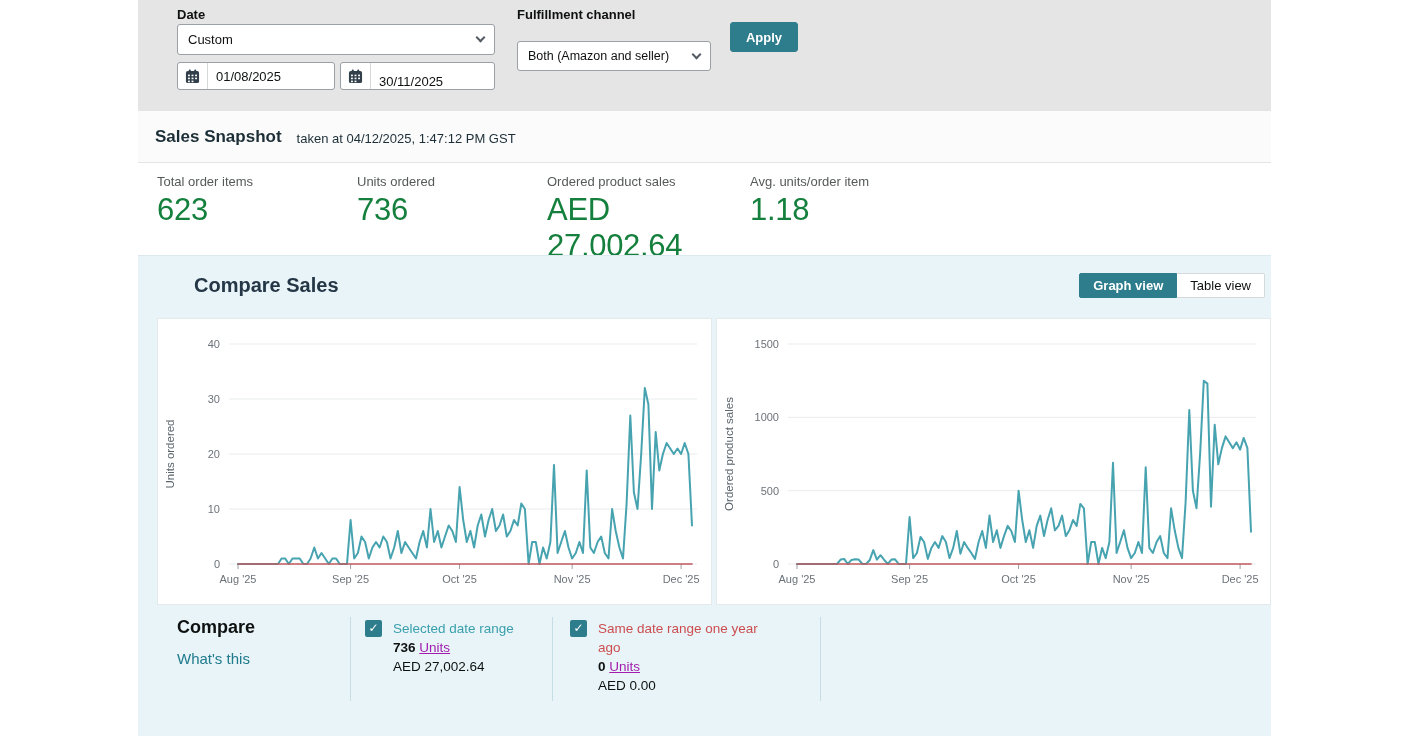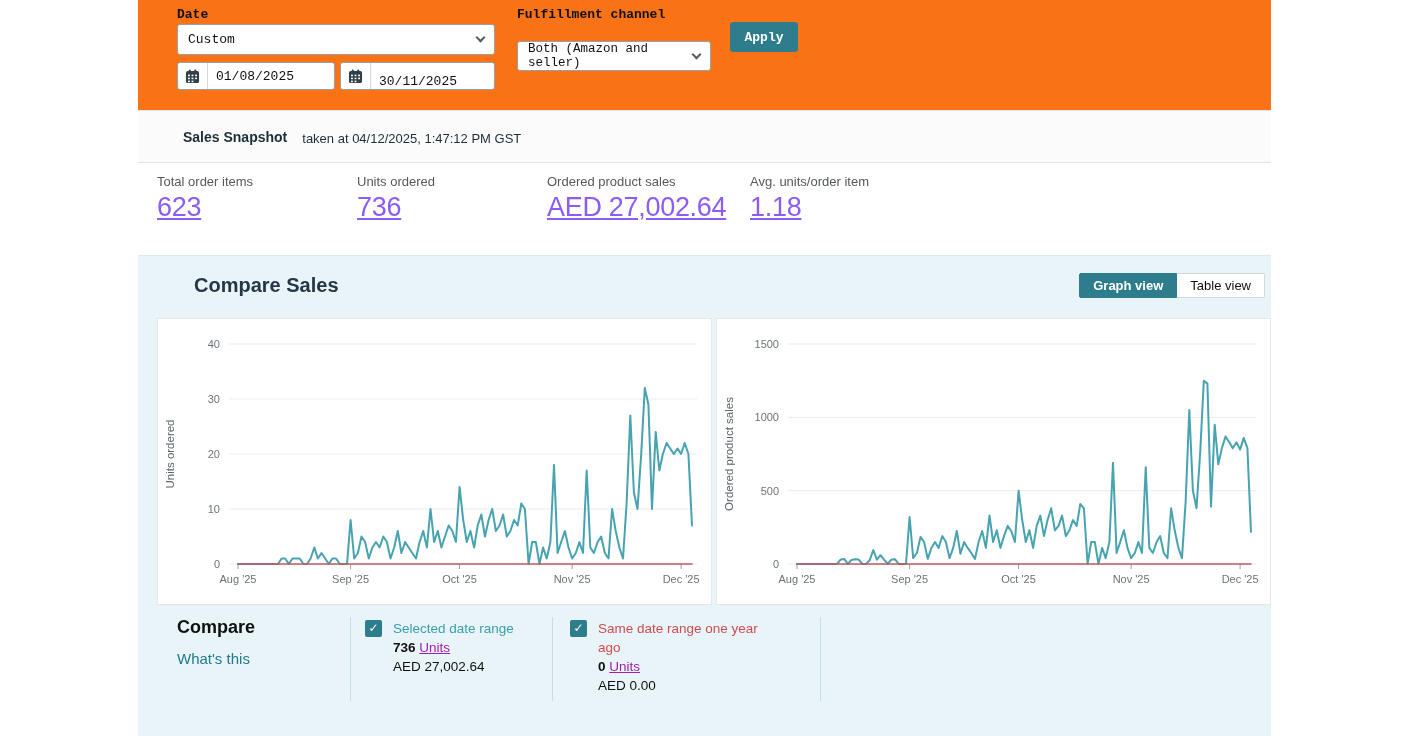--- a/index.html
+++ b/index.html
@@ -1,46 +1,46 @@
 <!DOCTYPE html>
 <html><head>
 <meta charset="utf-8">
 <style>
   * { margin:0; padding:0; box-sizing:border-box; }
   html,body { background:#fff; font-family:"Liberation Sans","DejaVu Sans",sans-serif; }
   .page { position:relative; width:1408px; height:736px; background:#fff; overflow:hidden; }
   .content { position:absolute; left:138px; top:0; width:1133px; }
 
   
-  .filter-bar { position:relative; height:110px; background:#f97316;font-family:Liberation Mono, monospace; }
+  .filter-bar { position:relative; height:110px; background:#e5e5e5; }
   .flabel { position:absolute; font-size:13px; font-weight:bold; color:#0f1111; }
   .select { position:absolute; background:#fff; border:1px solid #9aa0a6; border-radius:3px;
             display:flex; align-items:center; padding:0 10px; font-size:13px; color:#0f1111; cursor:pointer; }
   .select .sel-text { flex:1; }
   .chev { width:7px; height:7px; border-right:2px solid #545b64; border-bottom:2px solid #545b64;
           transform:rotate(45deg); margin-top:-4px; flex:none; }
   .date-input { position:absolute; background:#fff; border:1px solid #9aa0a6; border-radius:3px;
                 display:flex; align-items:center; height:28px; }
   .cal-box { width:30px; height:100%; display:flex; align-items:center; justify-content:center;
              border-right:1px solid #d5d9d9; flex:none; }
   .date-input input { border:none; outline:none; font-size:13px; color:#0f1111; width:100%;
                       padding:0 8px; font-family:inherit; background:transparent; }
   .apply-btn { position:absolute; left:592px; top:22px; width:68px; height:30px; background:#2e7d8c;
                color:#fff; font-size:13px; font-weight:bold; border:1px solid #2e7d8c; border-radius:3px;
                cursor:pointer; font-family:inherit; }
 
   
   .snap-header { height:53px; background:#fbfbfc; border-top:1px solid #e2e5e6; border-bottom:1px solid #e2e5e6;
                  display:flex; align-items:center; padding-left:17px; }
-  .snap-title { font-size:14px; font-weight:600; color:#1c2e36;margin-left:28px; }
+  .snap-title { font-size:17px; font-weight:600; color:#1c2e36; }
   .snap-taken { font-size:13px; color:#1c2e36; margin-left:15px; margin-top:4px; }
   .metrics { display:flex; padding:11px 0 0 19px; height:80px; background:#fff; }
   .metric { padding-right:10px; }
   .metric .m-label { font-size:13px; color:#565959; margin-bottom:3px; }
-  .metric .m-value { font-size:27px; color:#8b5cf6; letter-spacing:-0.3px;text-decoration:underline; }
+  .metric .m-value { font-size:31px; color:#15803d; letter-spacing:-0.3px; }
   .m-w0{width:200px}.m-w1{width:190px}.m-w2{width:203px}.m-w3{width:190px}
 
   
   .compare-sales { position:relative; margin-top:12px; height:483px; background:#e8f4f8; border-top:1px solid #dce9ee; }
   .cs-header { display:flex; align-items:center; padding:17px 6px 0 56px; }
   .cs-title { font-size:20px; font-weight:bold; color:#253746; }
   .view-toggle { margin-left:auto; display:flex; }
   .vt-btn { height:25px; font-size:13px; padding:0 13px; border:1px solid #d5d9d9; background:#fff;
             color:#0f1111; cursor:pointer; font-family:inherit; }
   .vt-btn.active { background:#2e7d8c; border-color:#2e7d8c; color:#fff; font-weight:bold; }

